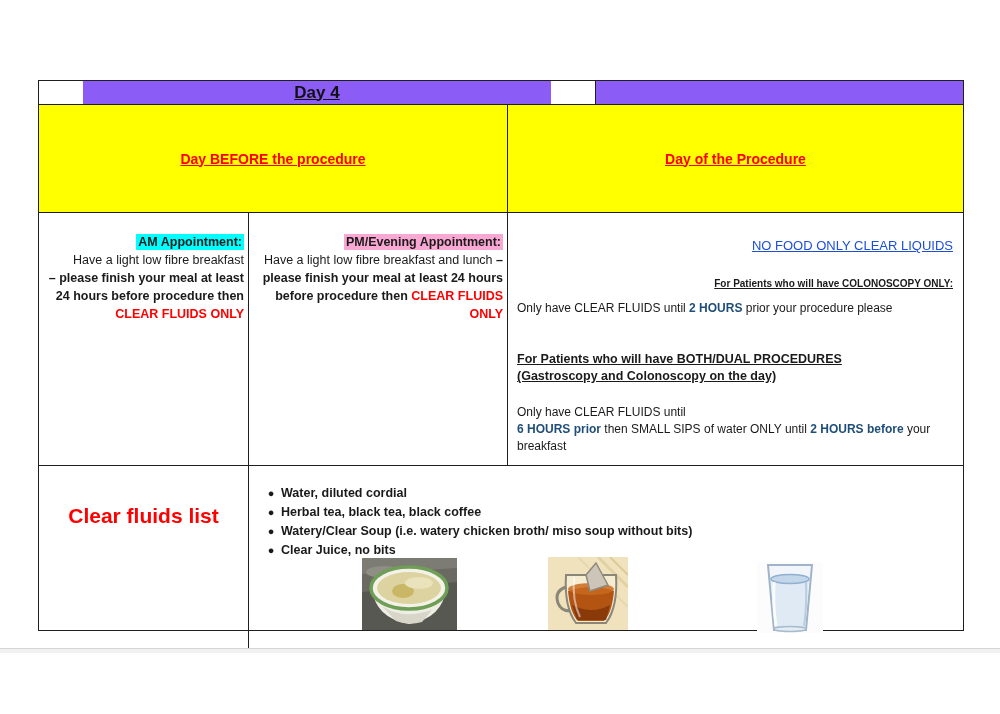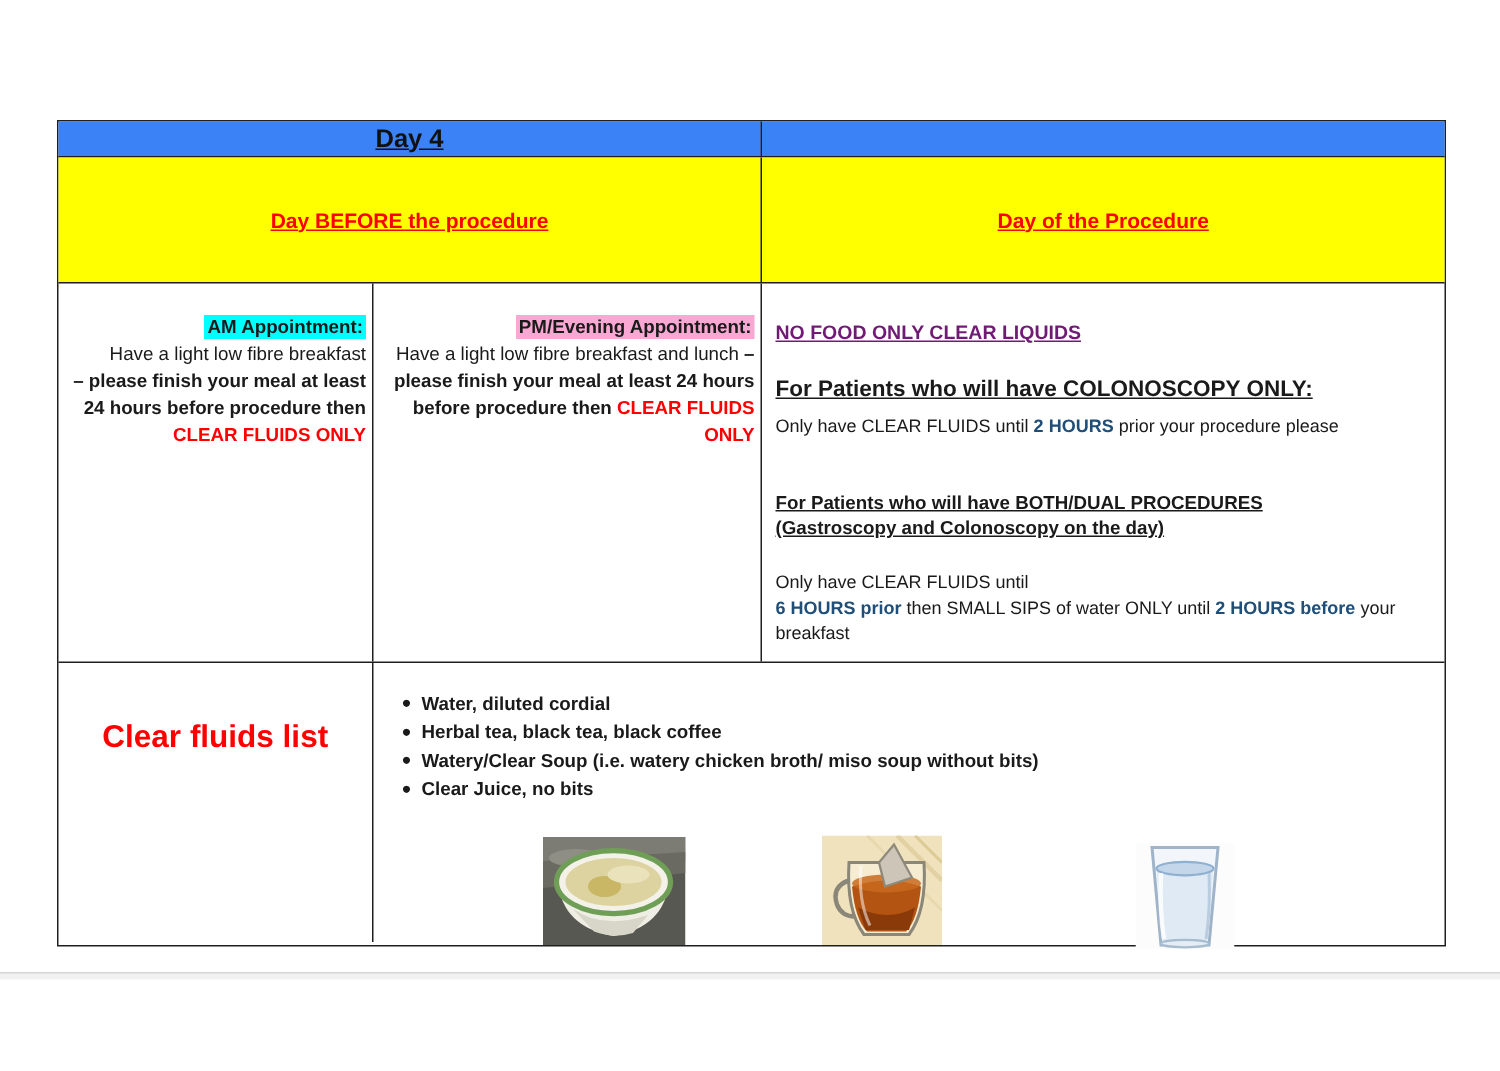--- a/index.html
+++ b/index.html
@@ -10,48 +10,48 @@
   .doc-table {
     position:absolute; left:38px; top:80px; width:926px; height:551px;
     border:1.5px solid #1f1f1f; background:#fff;
   }
   .row { display:flex; border-bottom:1px solid #1f1f1f; }
   .row:last-child { border-bottom:none; }
   .cell { position:relative; }
   .cell + .cell { border-left:1px solid #1f1f1f; }
 
   .row-blue  { height:24px; }
-  .row-yellow{ height:84px; }
+  .row-yellow{ height:108px; }
   .row-main  { height:253px; }
   .row-fluids{ height:186px; }
 
   .c-left2 { width:468px; }
   .c-right2{ flex:1; }
   .c1 { width:209px; }
   .c2 { width:259px; }
   .c3 { flex:1; }
 
-  .blue-cell  { background:#3b82f6; }
+  .blue-cell  { background:#8b5cf6;margin-left:44px; }
   .yellow-cell{ background:#FFFF00; }
 
   .center-flex { display:flex; align-items:center; justify-content:center; }
 
   .day-title { font-size:17px; font-weight:bold; text-decoration:underline; color:#111; }
   .sub-title { font-size:14px; font-weight:bold; text-decoration:underline; color:#FF0000; }
 
   .appt-cell { text-align:right; padding:20px 4px 0 4px; font-size:12.5px; line-height:18px; }
   .hl-cyan  { background:#00FFFF; font-weight:bold; padding:1px 2px; }
   .hl-green { background:#f9a8d4; font-weight:bold; padding:1px 2px; }
   .t-normal { font-weight:normal; }
   .t-bold   { font-weight:bold; }
   .t-redbold{ font-weight:bold; color:#FF0000; }
 
   .dayof-cell { padding:24px 10px 0 9px; font-size:12px; line-height:17px; }
-  .p-nofood { text-align:left; font-weight:bold; color:#701a75; text-decoration:underline; font-size:13px; }
-  .p-colono { margin-top:21px; font-weight:bold; text-decoration:underline; font-size:15px; }
+  .p-nofood { text-align:right; font-weight:normal; color:#1d4ed8; text-decoration:underline; font-size:13px; }
+  .p-colono { margin-top:21px; font-weight:bold; text-decoration:underline; font-size:10px;text-align:right; }
   .p-line   { margin-top:8px; }
   .p-dual   { margin-top:34px; font-weight:bold; text-decoration:underline; font-size:12.5px; }
   .p-dline  { margin-top:19px; }
   .blue-bold{ color:#1F4E79; font-weight:bold; }
 
   .fluids-title-cell { text-align:center; padding-top:38px; }
   .fluids-title { font-size:21px; font-weight:bold; color:#FF0000; }
 
   .fluids-list-cell { padding:18px 8px 0 12px; }
   .bullet-item { display:flex; font-size:12.5px; font-weight:bold; line-height:19px; }

